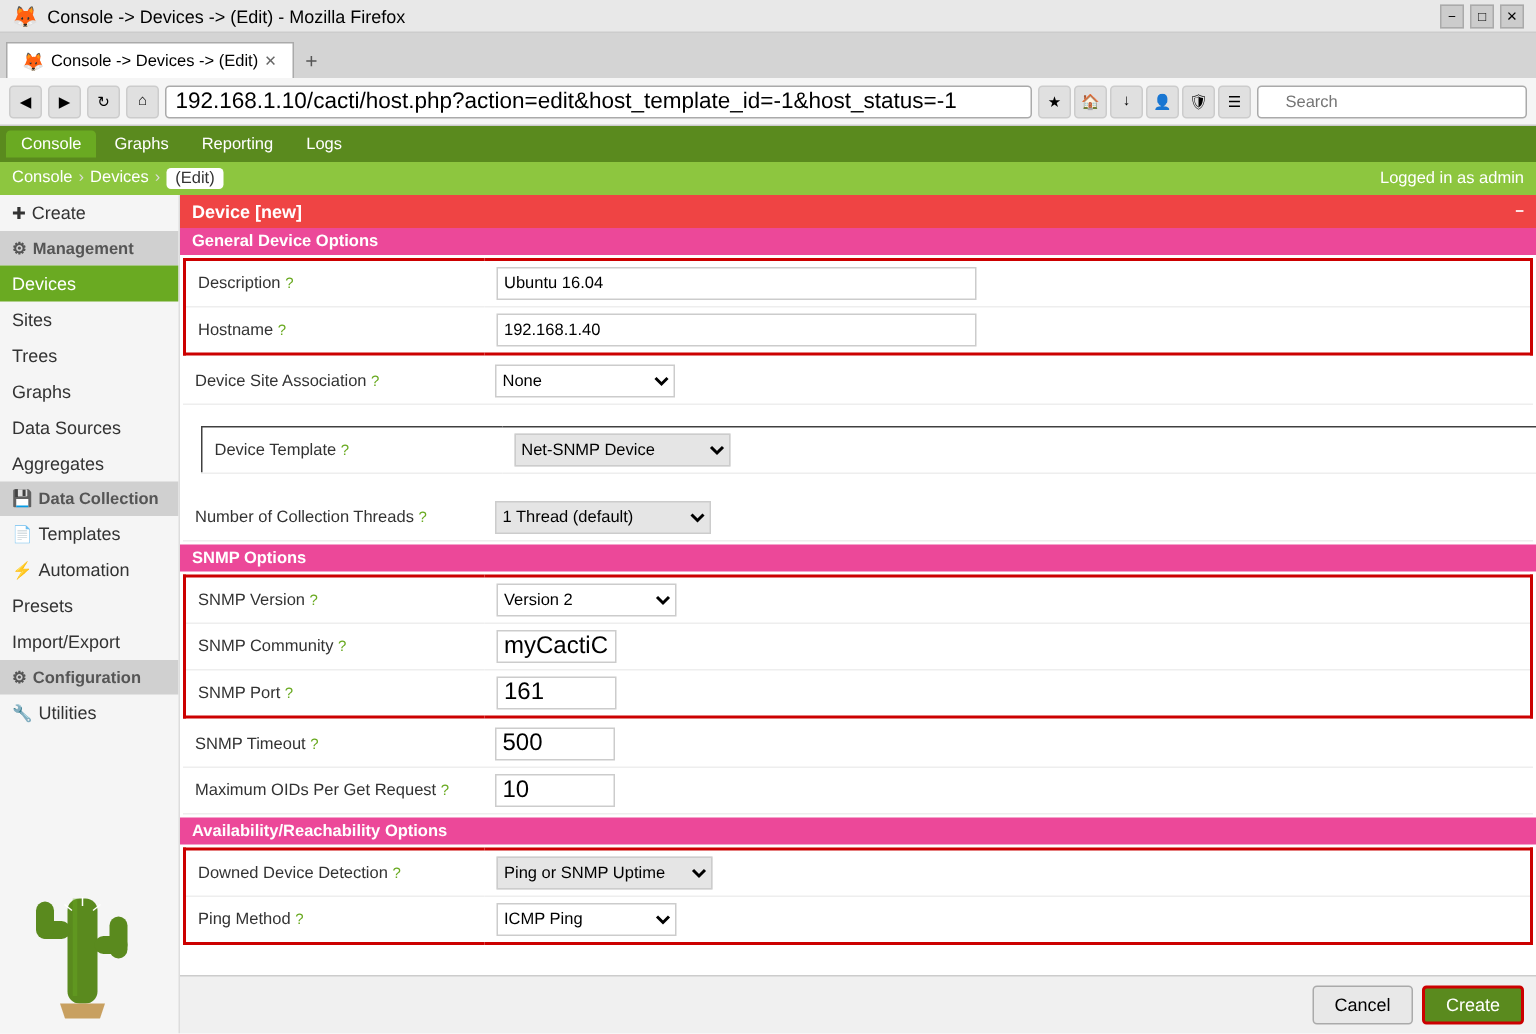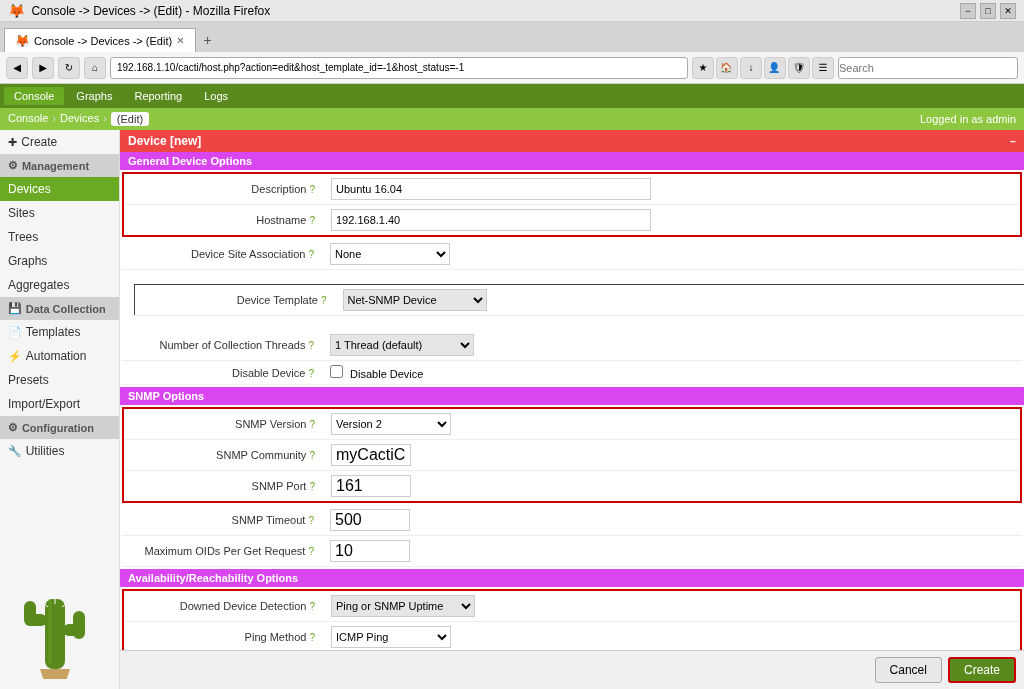--- a/index.html
+++ b/index.html
@@ -46,23 +46,23 @@
     .url-bar {
       background: #f5f5f5;
       height: 32px;
       display: flex;
       align-items: center;
       padding: 0 6px;
       gap: 4px;
       border-bottom: 1px solid #ccc;
     }
     .nav-btn { width: 22px; height: 22px; background: #e0e0e0; border: 1px solid #ccc; border-radius: 3px; display: flex; align-items: center; justify-content: center; font-size: 10px; cursor: pointer; }
-    .url-input { flex: 1; height: 22px; border: 1px solid #aaa; padding: 0 6px; font-size: 10px; background: #fff; border-radius: 3px; }
+    .url-input { flex: 1; height: 22px; border: 1px solid #aaa; padding: 0 6px; font-size: 15px; background: #fff; border-radius: 3px; }
     .reload-btn { width: 22px; height: 22px; background: #e0e0e0; border: 1px solid #ccc; border-radius: 3px; display: flex; align-items: center; justify-content: center; font-size: 10px; cursor: pointer; }
-    .search-box { width: 180px; height: 22px; border: 1px solid #aaa; padding: 0 0; font-size: 11px; background: #fff; border-radius: 3px; }
+    .search-box { width: 180px; height: 22px; border: 1px solid #aaa; padding: 0 18px; font-size: 11px; background: #fff; border-radius: 3px; }
     .toolbar-icons { display: flex; gap: 2px; }
     .toolbar-icon { width: 22px; height: 22px; background: #e0e0e0; border: 1px solid #ccc; border-radius: 3px; display: flex; align-items: center; justify-content: center; font-size: 10px; cursor: pointer; }
 
     
     .app-nav-tabs {
       background: #5a8a1e;
       height: 24px;
       display: flex;
       align-items: center;
       gap: 2px;
@@ -141,32 +141,32 @@
       font-size: 12px;
       font-weight: bold;
       display: flex;
       justify-content: space-between;
       align-items: center;
     }
     .collapse-btn { cursor: pointer; font-size: 10px; }
 
     
     .section-header-bar {
-      background: #d946ef;
+      background: #ec4899;
       color: #fff;
       padding: 3px 8px;
       font-size: 11px;
       font-weight: bold;
     }
 
     
     .form-table { width: 100%; border-collapse: collapse; }
     .form-table tr { border-bottom: 1px solid #eee; }
     .form-table td { padding: 4px 8px; vertical-align: middle; }
-    .form-label { width: 200px; font-size: 11px; color: #333; white-space: nowrap; text-align: right; }
+    .form-label { width: 200px; font-size: 11px; color: #333; white-space: nowrap; }
     .form-label .help-icon { color: #6aaa22; font-size: 10px; cursor: pointer; }
     .form-value { font-size: 11px; }
     .form-input {
       width: 320px;
       height: 22px;
       border: 1px solid #ccc;
       padding: 0 4px;
       font-size: 11px;
       background: #fff;
     }
@@ -306,20 +306,23 @@
     <div class="sidebar-item">
       <span>Sites</span>
     </div>
     <div class="sidebar-item">
       <span>Trees</span>
     </div>
     <div class="sidebar-item">
       <span>Graphs</span>
     </div>
     <div class="sidebar-item">
+      <span>Data Sources</span>
+    </div>
+    <div class="sidebar-item">
       <span>Aggregates</span>
     </div>
     <div class="sidebar-item section-header">
       <span class="sidebar-icon">💾</span>
       <span>Data Collection</span>
     </div>
     <div class="sidebar-item">
       <span class="sidebar-icon">📄</span>
       <span>Templates</span>
     </div>
@@ -438,30 +441,20 @@
             <td class="form-label">
               <span>Number of Collection Threads</span>
               <span class="help-icon">?</span>
             </td>
             <td class="form-value">
               <select class="form-select-wide">
                 <option>1 Thread (default)</option>
               </select>
             </td>
           </tr>
-          <tr>
-            <td class="form-label">
-              <span>Disable Device</span>
-              <span class="help-icon">?</span>
-            </td>
-            <td class="form-value">
-              <input type="checkbox" class="form-checkbox" style="">
-              <span>Disable Device</span>
-            </td>
-          </tr>
         </tbody>
           </table>
 
         <div class="section-header-bar">
           <span>SNMP Options</span>
         </div>
 
         <table class="form-table" style="border:2px solid #cc0000;margin:2px;width:calc(100% - 4px);">
           <tbody>
               <tr>

